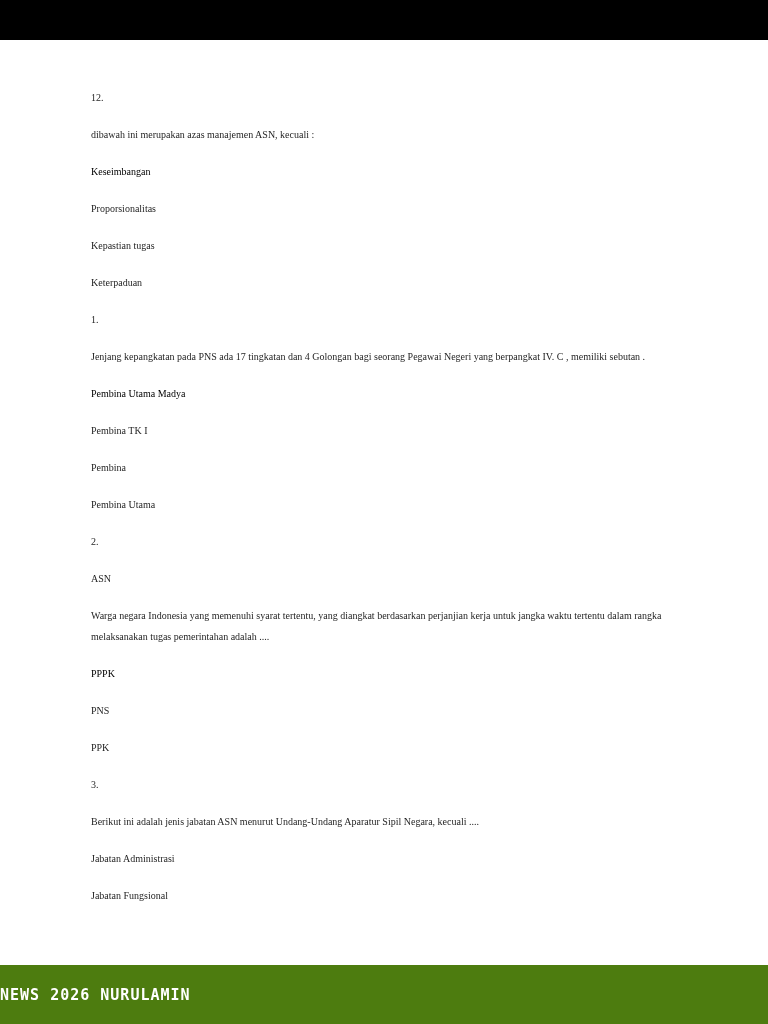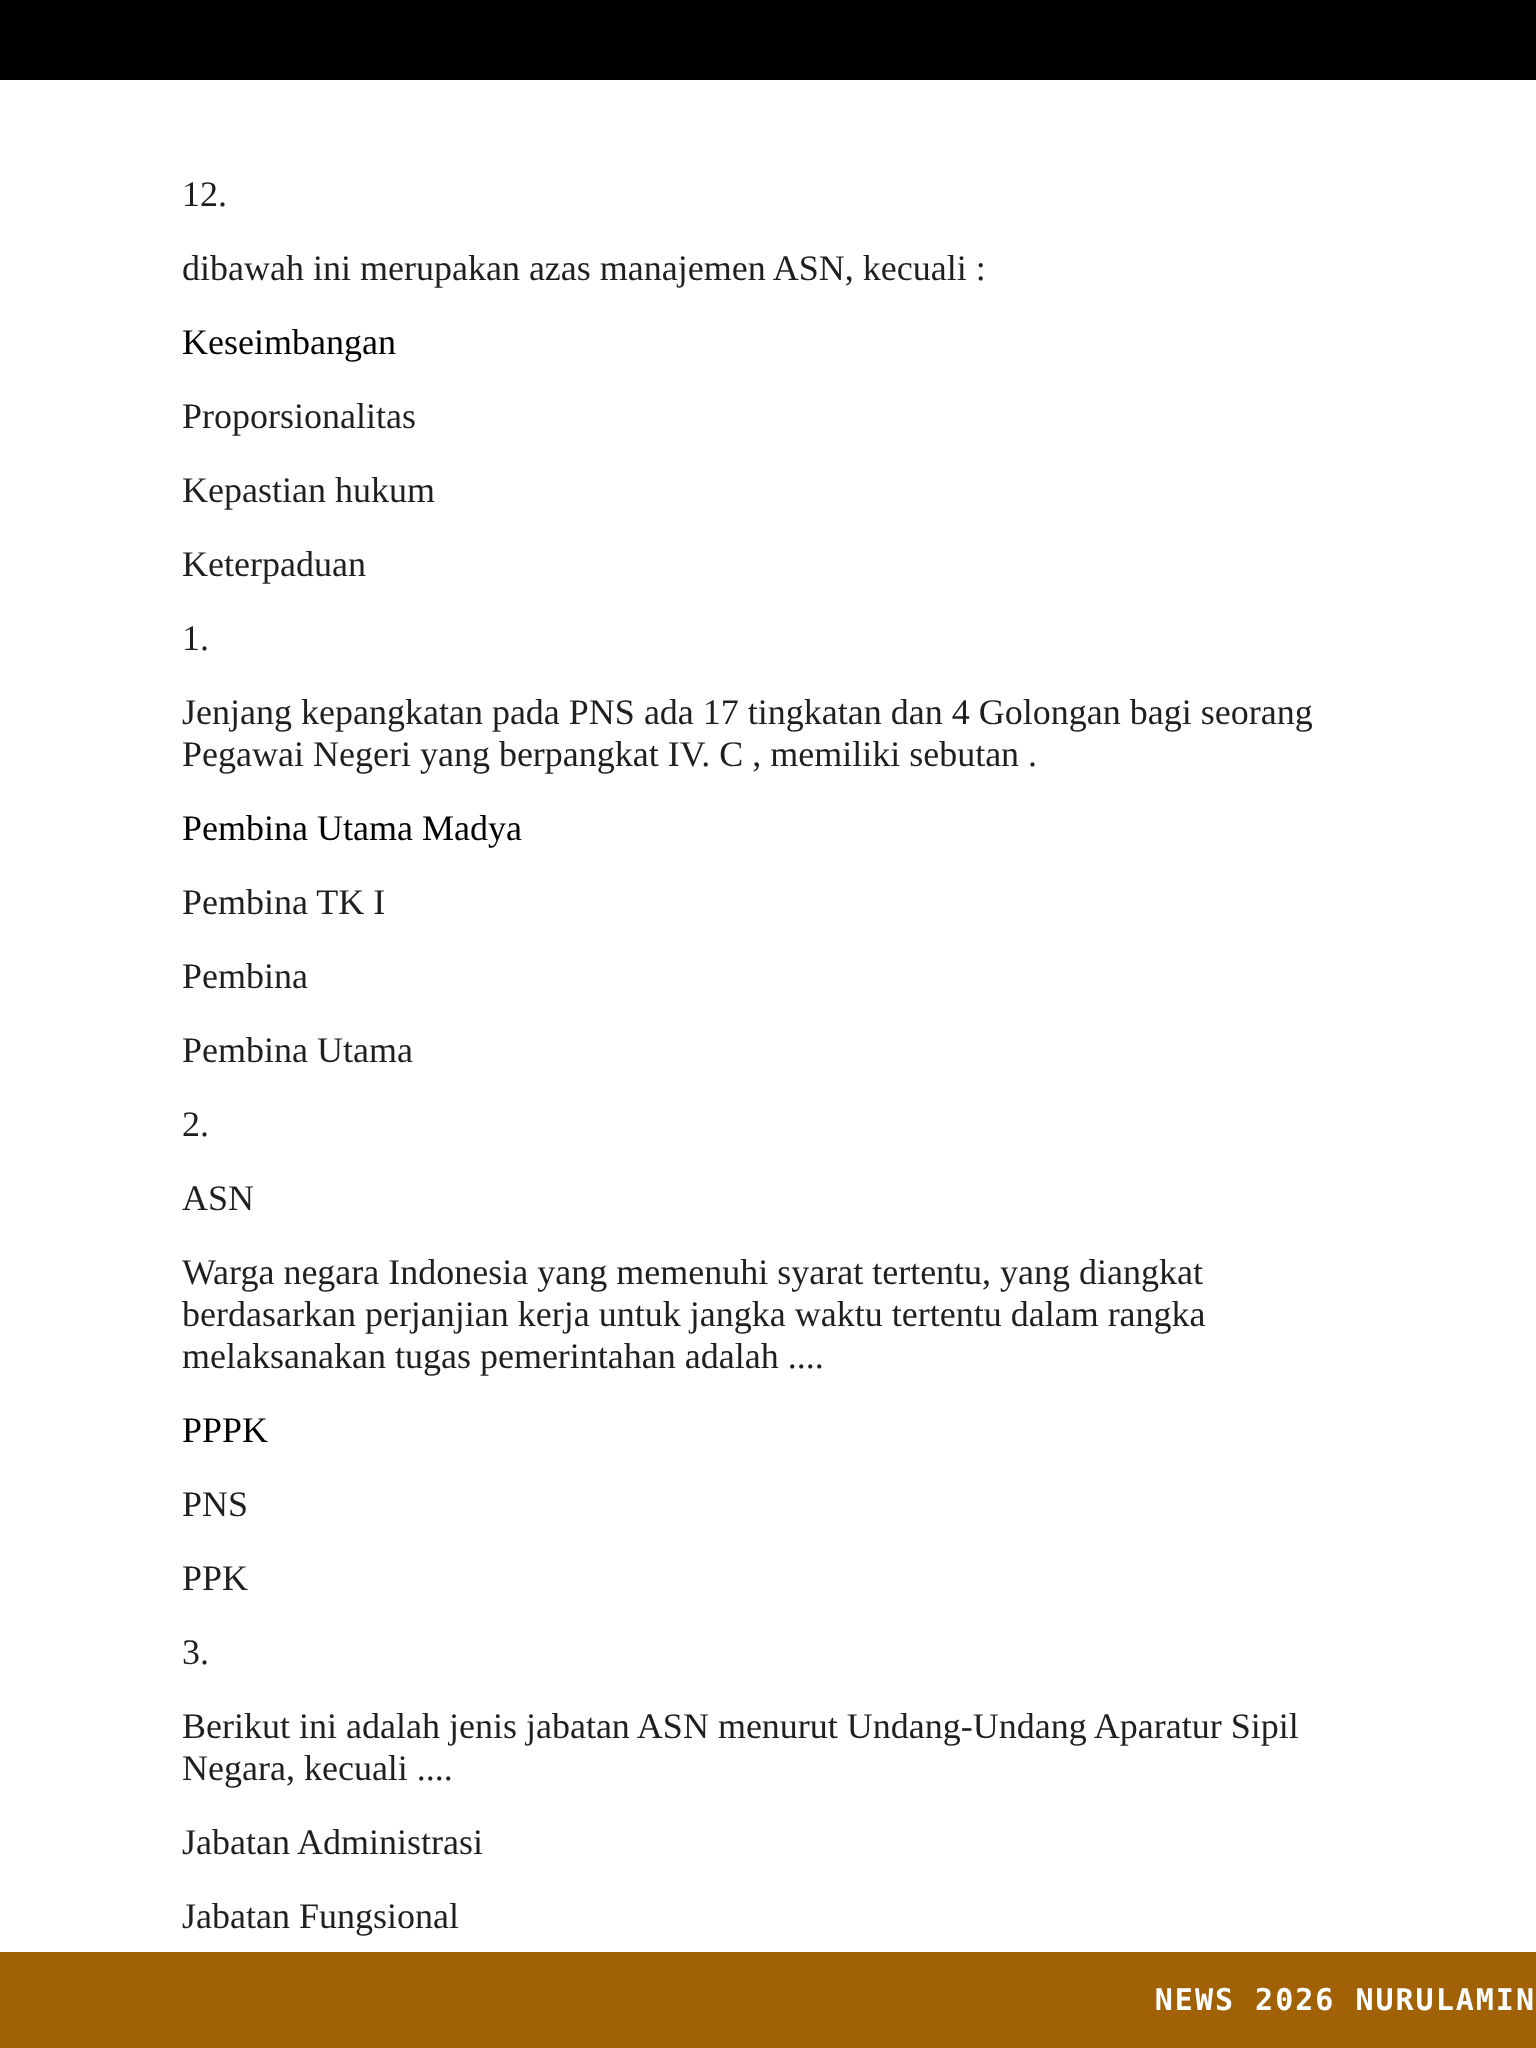--- a/index.html
+++ b/index.html
@@ -25,38 +25,38 @@
     height: 928px;
     background: #ffffff;
   }
   .doc-body {
     padding: 47px 0 0 91px;
   }
   .block {
     margin: 0 0 16px 0;
     max-width: 596px;
     font-family: "Liberation Serif", "DejaVu Serif", serif;
-    font-size: 18px;
+    font-size: 10px;
     line-height: 21px;
     color: #1f1f1f;
     font-weight: normal;
   }
   .block.bold {
     font-weight: normal;
     color: #000000;
   }
   .bottom-bar {
     position: absolute;
     bottom: 0; left: 0;
     width: 768px;
-    height: 48px;
-    background: #a16207;
+    height: 59px;
+    background: #4d7c0f;
     display: flex;
     align-items: center;
-    justify-content: flex-end;
+    justify-content: flex-start;
   }
   .watermark {
     font-family: "DejaVu Sans Mono", "Liberation Mono", monospace;
     font-weight: bold;
     font-size: 15px;
     letter-spacing: 1px;
     color: #ffffff;
     text-transform: uppercase;
   }
 </style>
@@ -64,21 +64,21 @@
 <body>
 
 <div class="top-bar"></div>
 
 <div class="doc-page">
   <div class="doc-body">
       <p class="block">12.</p>
       <p class="block">dibawah ini merupakan azas manajemen ASN, kecuali :</p>
       <p class="block bold">Keseimbangan</p>
       <p class="block">Proporsionalitas</p>
-      <p class="block">Kepastian hukum</p>
+      <p class="block">Kepastian tugas</p>
       <p class="block">Keterpaduan</p>
       <p class="block">1.</p>
       <p class="block">Jenjang kepangkatan pada PNS ada 17 tingkatan dan 4 Golongan bagi seorang Pegawai Negeri yang berpangkat IV. C , memiliki sebutan .</p>
       <p class="block bold">Pembina Utama Madya</p>
       <p class="block">Pembina TK I</p>
       <p class="block">Pembina</p>
       <p class="block">Pembina Utama</p>
       <p class="block">2.</p>
       <p class="block">ASN</p>
       <p class="block">Warga negara Indonesia yang memenuhi syarat tertentu, yang diangkat berdasarkan perjanjian kerja untuk jangka waktu tertentu dalam rangka melaksanakan tugas pemerintahan adalah ....</p>

